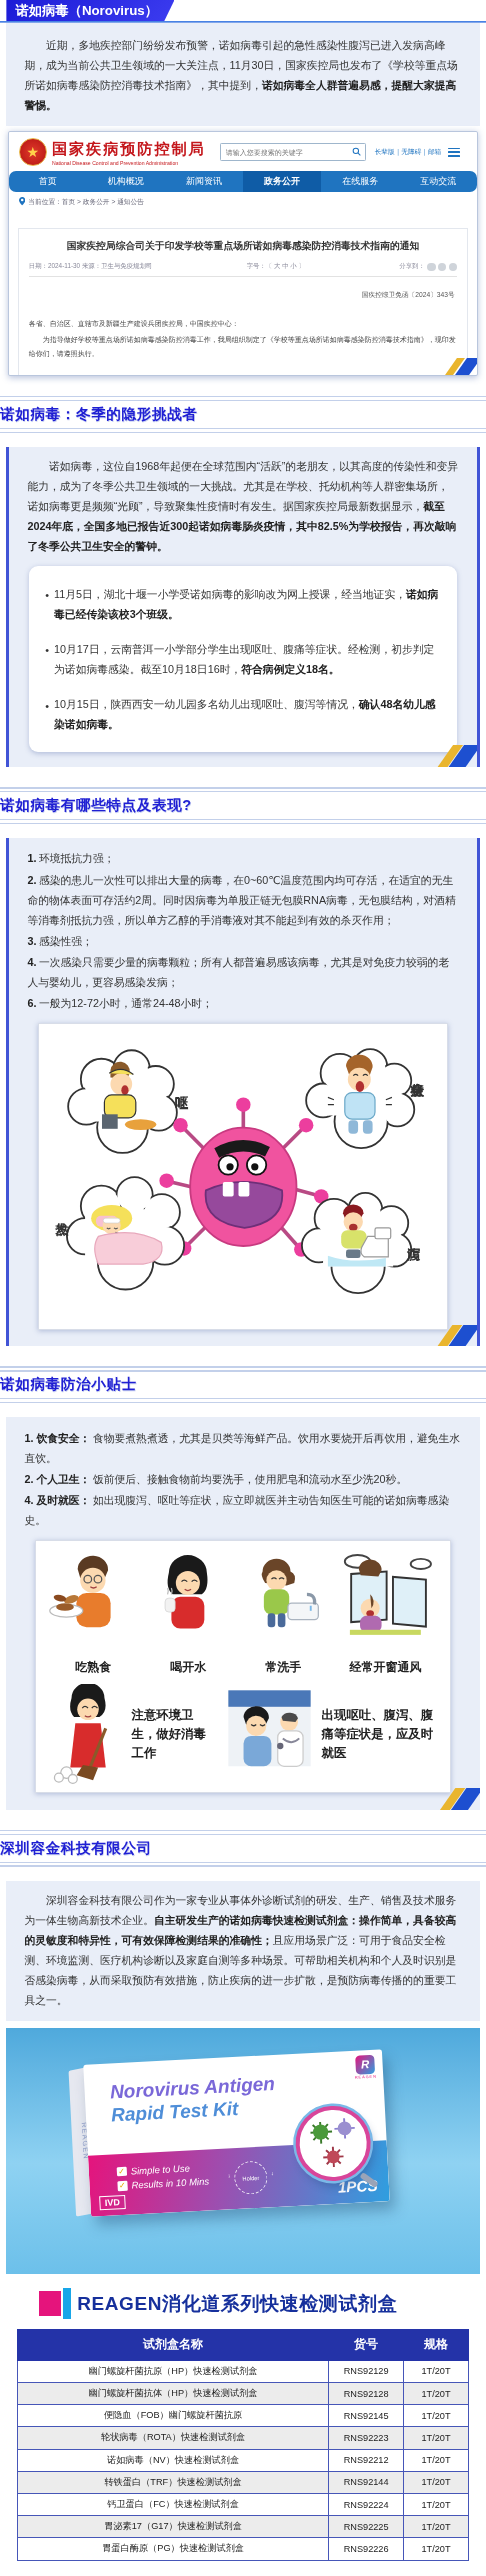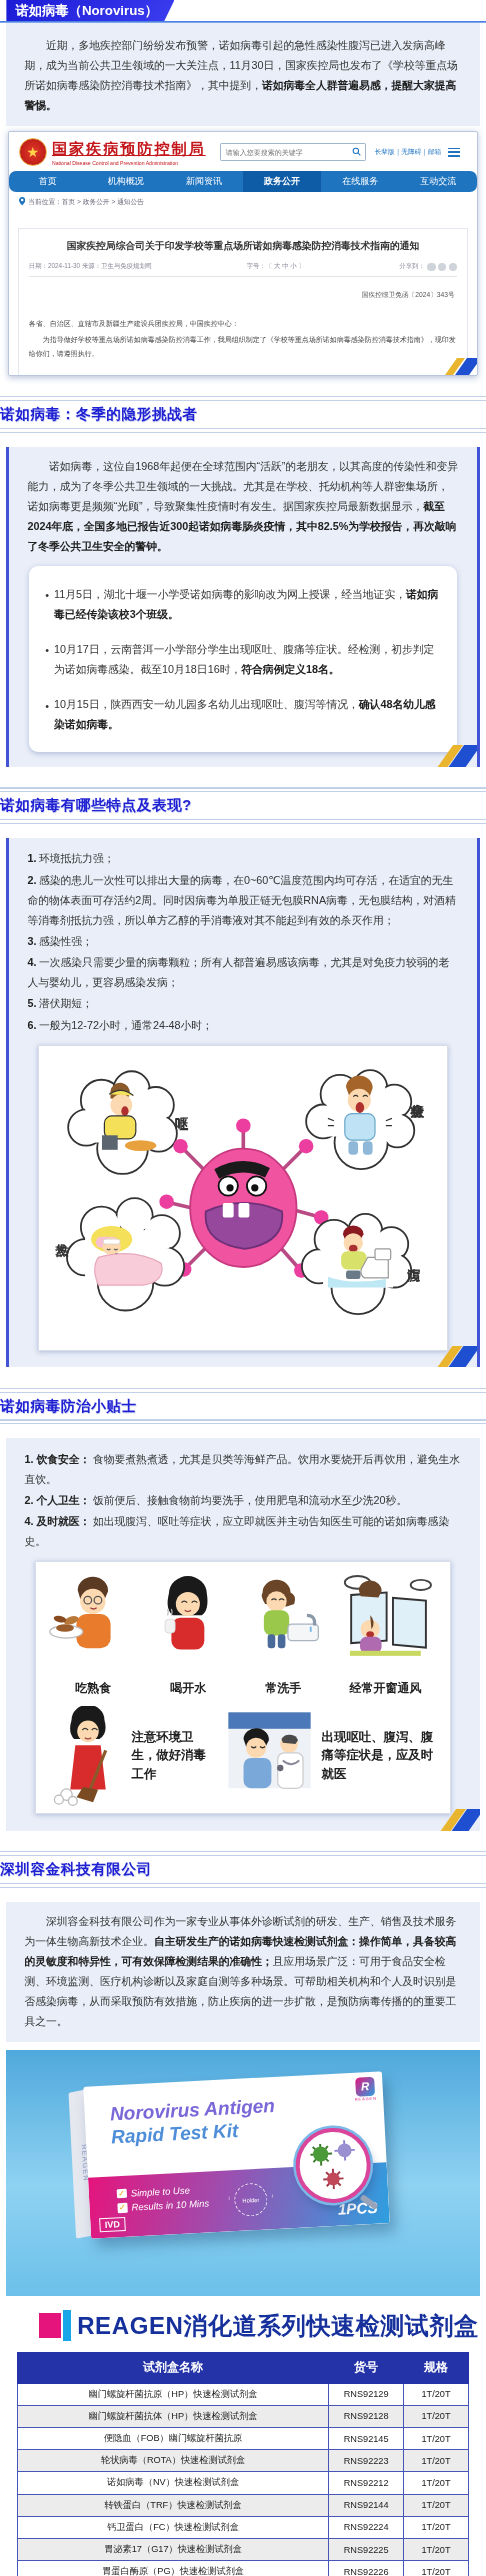--- a/index.html
+++ b/index.html
@@ -37,21 +37,21 @@
   
   .gov-card {
     margin:5.1px 7.6px 0 7.6px; height:245px; background:#fff; overflow:hidden; position:relative;
     border:0.6px solid #b9c6dd; box-shadow:0 1.9px 6.4px rgba(60,90,160,.35); border-radius:1.9px;
   }
   .gov-top { display:flex; align-items:center; padding:6.4px 10.2px 5.1px 10.2px; }
   .emblem { width:28px; height:28px; border-radius:50%; background:radial-gradient(#e03a2a,#b31212);
     color:#ffd24a; font-size:14px; display:flex; align-items:center; justify-content:center; flex:0 0 28px;
     border:1.3px solid #e8b64a; }
   .gov-name { margin-left:5.1px; }
-  .gov-name .cn { color:#c4171c; font-weight:bold; font-size:15.2px; letter-spacing:1.9px;text-decoration:underline; }
+  .gov-name .cn { color:#c4171c; font-weight:bold; font-size:15.2px; letter-spacing:1.9px; }
   .gov-name .en { color:#c4171c; font-size:5.4px; transform:scale(.95); transform-origin:left; }
   .gov-search { margin-left:14px; width:146px; height:18px; border:0.6px solid #9fb6cc; border-radius:1.3px;
     display:flex; align-items:center; background:#fff; }
   .gov-search input { border:0; outline:none; flex:1; font-size:7px; padding:0 5.1px; color:#333; background:transparent; }
   .gov-search .mag { width:16.5px; text-align:center; color:#1f74c0; }
   .gov-links { margin-left:9px; font-size:6.7px; color:#1f74c0; white-space:nowrap; }
   .burger { margin-left:6.4px; width:12.7px; }
   .burger i { display:block; height:1.9px; background:#1f74c0; margin:1.9px 0; border-radius:0.6px; }
   .gov-nav { display:flex; background:#1f74c0; color:#fff; height:21px; align-items:stretch;border-radius:7px; }
   .gov-nav .it { flex:1; display:flex; align-items:center; justify-content:center; font-size:9px; cursor:pointer; }
@@ -124,21 +124,21 @@
     transform:rotate(38deg); border-radius:2.5px; }
   .brand { position:absolute; right:6.4px; top:5.1px; text-align:center; }
   .brand .sq { width:19px; height:19px; margin:0 auto; border-radius:4.4px;
     background:linear-gradient(135deg,#e5147c,#2e9fe0); color:#fff; font-size:11.4px; font-weight:bold;
     font-style:italic; line-height:19px; }
   .brand .nm { font-size:3.8px; color:#e5147c; letter-spacing:1px; margin-top:1.3px; }
   
   .rg-head { display:flex; align-items:center; gap:6.4px; margin:14px 6.4px 2.5px 39px; }
   .rg-head .psq { width:21.6px; height:25.4px; background:#e5147c; }
   .rg-head .bbar { width:7.6px; height:30.5px; background:#18a6e8; margin-left:-3.8px; }
-  .rg-head .t { font-size:24px; font-weight:bold; color:#16309c; letter-spacing:0.6px; }
+  .rg-head .t { font-size:19px; font-weight:bold; color:#16309c; letter-spacing:0.6px; }
   table.kits { border-collapse:collapse; margin:10.2px auto 0 auto; width:452px; }
   table.kits th { background:#2433a8; color:#fff; font-size:12px; padding:6.4px 2.5px; border:0.6px solid #2433a8; }
   table.kits td { border:0.6px solid #4656b8; font-size:9.2px; color:#222; text-align:center; padding:4.1px 2.5px; }
   table.kits tr:nth-child(even) td { background:#ececec; }
   table.kits .c-name { width:312px; }
   table.kits .c-code { width:75px; }
   table.kits .c-spec { width:65px; }
   
   .vlabel { font-size:22px; font-weight:bold; fill:#333; }
 </style>
@@ -258,21 +258,20 @@
     <div class="ln"></div>
   <span class="t">诺如病毒有哪些特点及表现?</span>
   <div class="ln"></div>
     <div class="ln"></div>
 </div>
 <div class="sec" style="border-left:3.2px solid #4154d6;border-right:3.2px solid #4154d6;">
   <p class="numline"><b>1.</b><span>环境抵抗力强；</span></p>
   <p class="numline"><b>2.</b><span>感染的患儿一次性可以排出大量的病毒，在0~60℃温度范围内均可存活，在适宜的无生命的物体表面可存活约2周。同时因病毒为单股正链无包膜RNA病毒，无包膜结构，对酒精等消毒剂抵抗力强，所以单方乙醇的手消毒液对其不能起到有效的杀灭作用；</span></p>
   <p class="numline"><b>3.</b><span>感染性强；</span></p>
   <p class="numline"><b>4.</b><span>一次感染只需要少量的病毒颗粒；所有人都普遍易感该病毒，尤其是对免疫力较弱的老人与婴幼儿，更容易感染发病；</span></p>
-  <p class="numline"><b>5.</b><span>潜伏期短；</span></p>
   <p class="numline"><b>6.</b><span>一般为12-72小时，通常24-48小时；</span></p>
 
   <div class="art-card">
     <svg width="100%" height="287" viewBox="0 0 660 452" style="font-size:17px">
 
       <g>
         <g fill="#fff" stroke="#333" stroke-width="3">
           <circle cx="95" cy="70" r="34"></circle>
             <circle cx="145" cy="52" r="30"></circle>
             <circle cx="185" cy="78" r="30"></circle>

